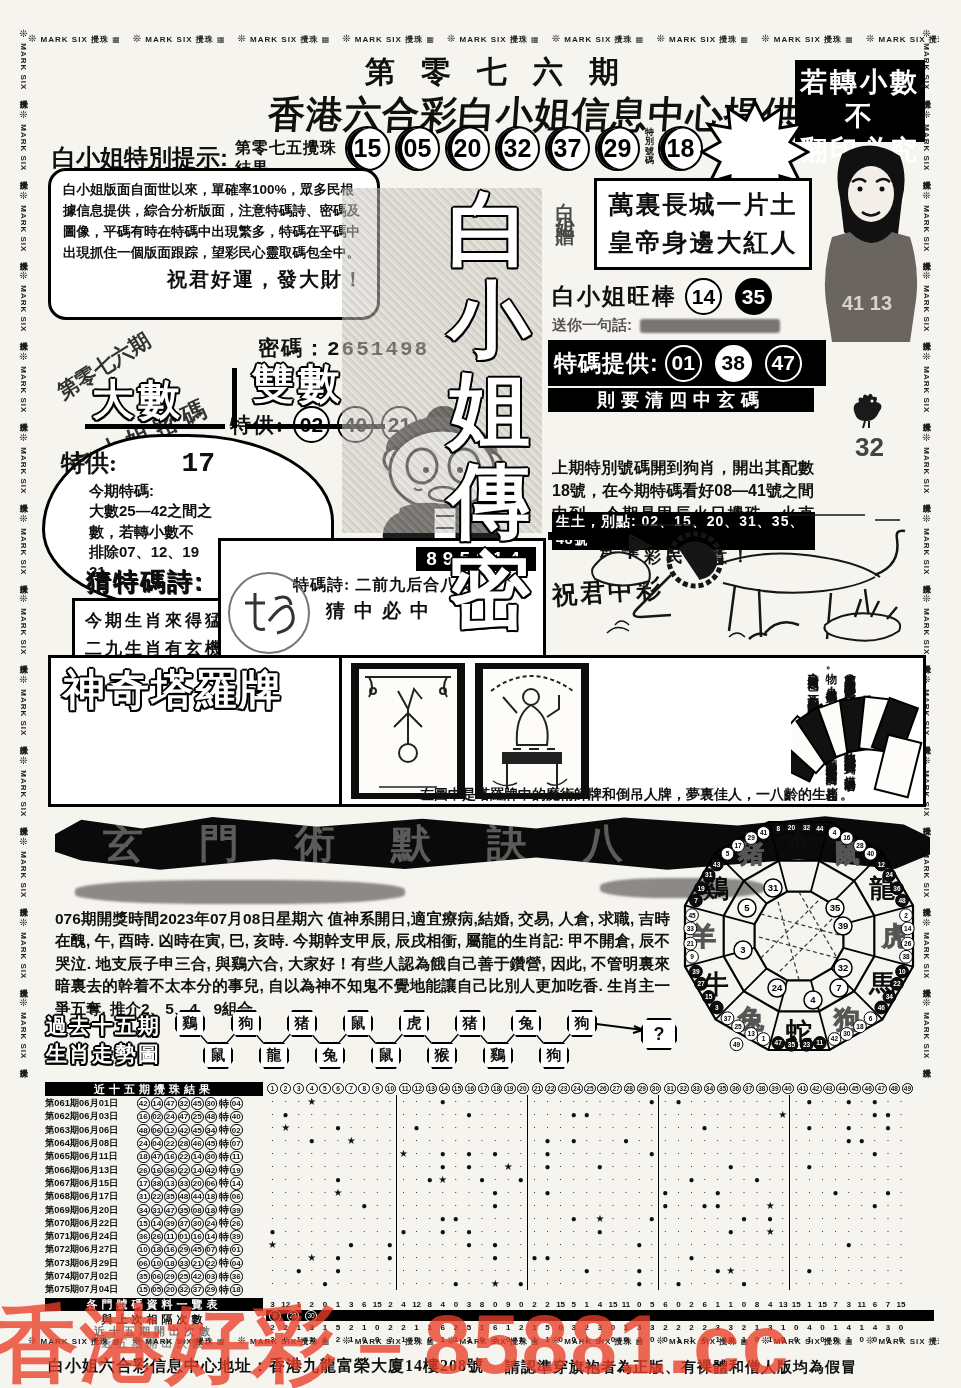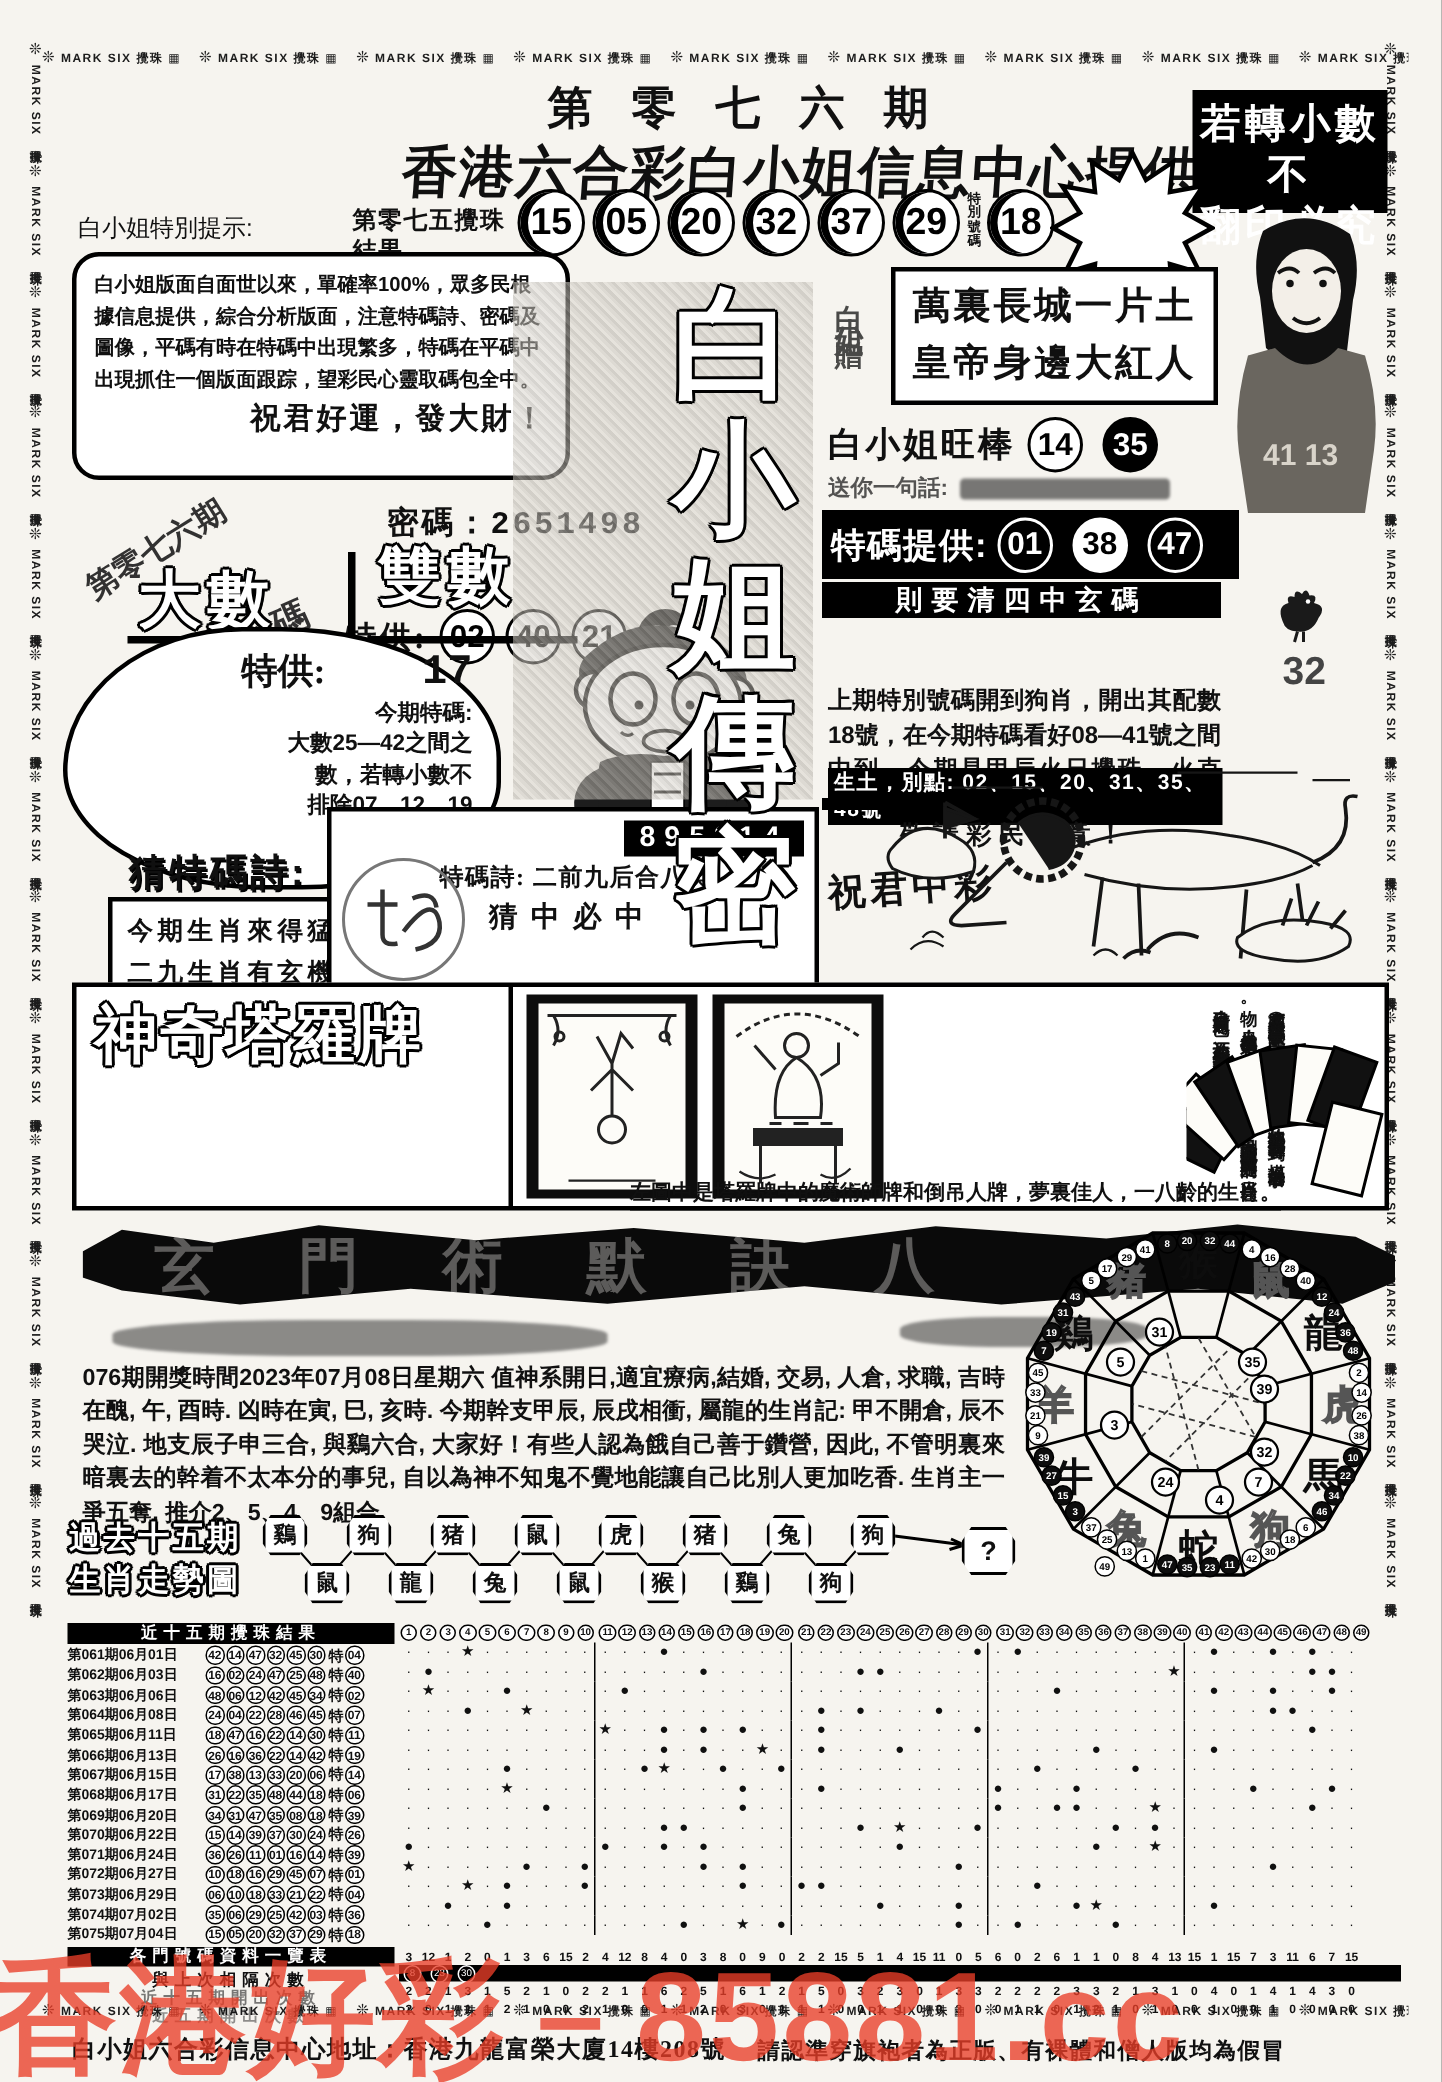--- a/index.html
+++ b/index.html
@@ -27,21 +27,21 @@
   .blackbar{background:#000;color:#fff;}
 
   .outline-txt{color:#fff;text-shadow:-2px 0 #000,2px 0 #000,0 -2px #000,0 2px #000,
                -1.5px -1.5px #000,1.5px 1.5px #000,-1.5px 1.5px #000,1.5px -1.5px #000;}
 
   
   .promo{border-radius:16px;text-align:center;font-weight:900;font-size:21px;line-height:1.65;padding-top:8px;}
   .issue{font-size:30px;font-weight:900;letter-spacing:26px;text-align:center;}
   .maintitle{font-size:37px;font-weight:900;letter-spacing:1px;transform:skewX(-4deg);white-space:nowrap;}
   .stamp{color:#fff;background:#000;text-align:center;font-weight:900;font-size:27px;line-height:1.25;padding-top:6px;letter-spacing:3px;}
-  .tiplabel{font-size:16px;font-weight:400;}
+  .tiplabel{font-size:24px;font-weight:700;}
   .prevlabel{font-size:16px;font-weight:900;letter-spacing:1px;}
   .bignum{width:45px;height:45px;font-size:25px;box-shadow:inset 5px 0 0 #000;}
   .speclabel{font-size:9px;font-weight:bold;width:11px;line-height:1.05;}
 
   .introbox{border-radius:18px;padding:9px 12px 4px 12px;font-size:13.5px;font-weight:bold;line-height:1.55;}
   .introwish{font-size:20px;font-weight:900;text-align:right;letter-spacing:2px;}
 
   .pwline{font-size:21px;font-weight:900;letter-spacing:2px;}
   .midcirc{width:37px;height:37px;font-size:21px;margin-right:7px;}
   .rot{transform-origin:left top;font-weight:900;white-space:nowrap;opacity:.85;}
@@ -244,21 +244,21 @@
       <path d="M190,128 q14,-16 34,-8 m-50,14 q8,-8 18,-4" stroke-width="2.5"></path>
     </g>
   </svg>
 
   <div class="abs hdr-hollow outline-txt serif" style="left:92px;top:372px;">大數</div>
   <div class="abs hdr-hollow outline-txt serif" style="left:252px;top:356px;">雙數</div>
   <div class="abs" style="left:85px;top:424px;width:140px;height:5px;background:#000;"></div>
   <div class="abs" style="left:245px;top:424px;width:140px;height:5px;background:#000;"></div>
   <div class="abs" style="left:232px;top:368px;width:5px;height:60px;background:#000;"></div>
 
-  <div class="abs cloud" style="left:42px;top:418px;width:292px;height:175px;padding:10px 16px;box-sizing:border-box;text-align:right;">
+  <div class="abs cloud" style="left:42px;top:434px;width:292px;height:175px;padding:10px 16px;box-sizing:border-box;">
     <span class="cloud-supply serif">特供:</span>
     <span class="cloud-num mono" style="margin-left:60px;">17</span>
     <div id="cloud-lines" style="margin-left:28px;margin-top:2px;">
         <div class="cloud-line">今期特碼:</div>
         <div class="cloud-line">大數25—42之間之</div>
         <div class="cloud-line">數，若轉小數不</div>
         <div class="cloud-line">排除07、12、19</div>
         <div class="cloud-line">21</div>
       </div>
   </div>

